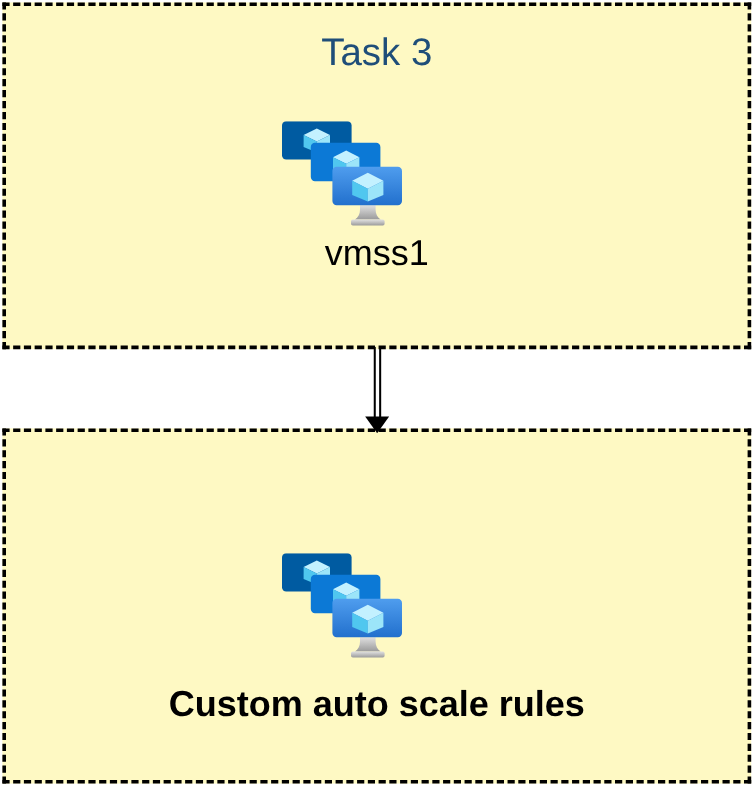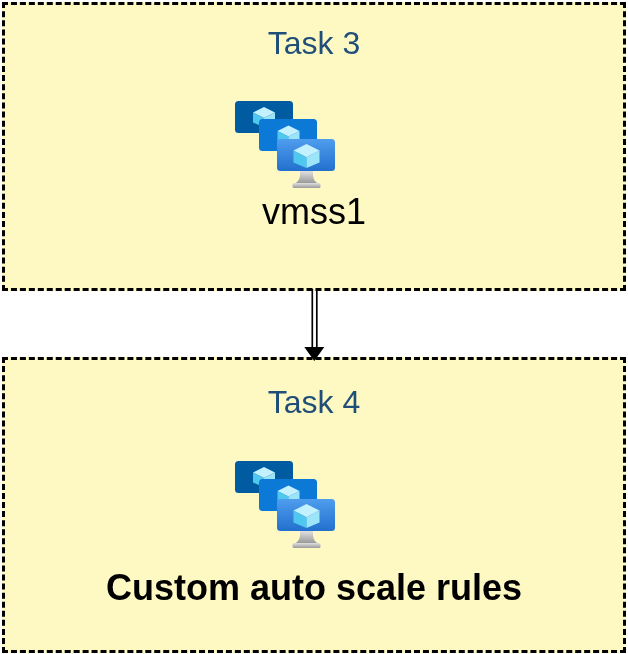--- a/index.html
+++ b/index.html
@@ -35,21 +35,21 @@
     position:absolute;
     left:230px;
     width:100px;height:88px;
   }
   .box1 .vmss-icon{top:96px;}
   .box2 .vmss-icon{top:101px;}
   .box-caption{
     position:absolute;
     left:0;width:100%;
     text-align:center;
-    font-size:36px;
+    font-size:30px;
     line-height:36px;
     color:#000000;
   }
   .box1 .box-caption{top:189px;}
   .box2 .box-caption{top:210px;font-weight:bold;}
   .flow-arrow{
     position:absolute;
     left:304px;top:289px;
     width:21px;height:72px;
   }
@@ -95,21 +95,20 @@
   <h2 class="box-title">Task 3</h2>
   <svg class="vmss-icon" viewBox="0 0 100 88">
     <use href="#vmss"></use>
   </svg>
   <div class="box-caption">
     <div>vmss1</div>
   </div>
 </section>
 
 <section class="task-box box2">
-  <h2 class="box-title">Task 4</h2>
   <svg class="vmss-icon" viewBox="0 0 100 88">
     <use href="#vmss"></use>
   </svg>
   <div class="box-caption">
     <div>Custom auto scale rules</div>
   </div>
 </section>
 
 <svg class="flow-arrow" viewBox="0 0 21 72">
   <line x1="8.3" y1="0" x2="8.3" y2="60" stroke="#000000" stroke-width="1.7"></line>

